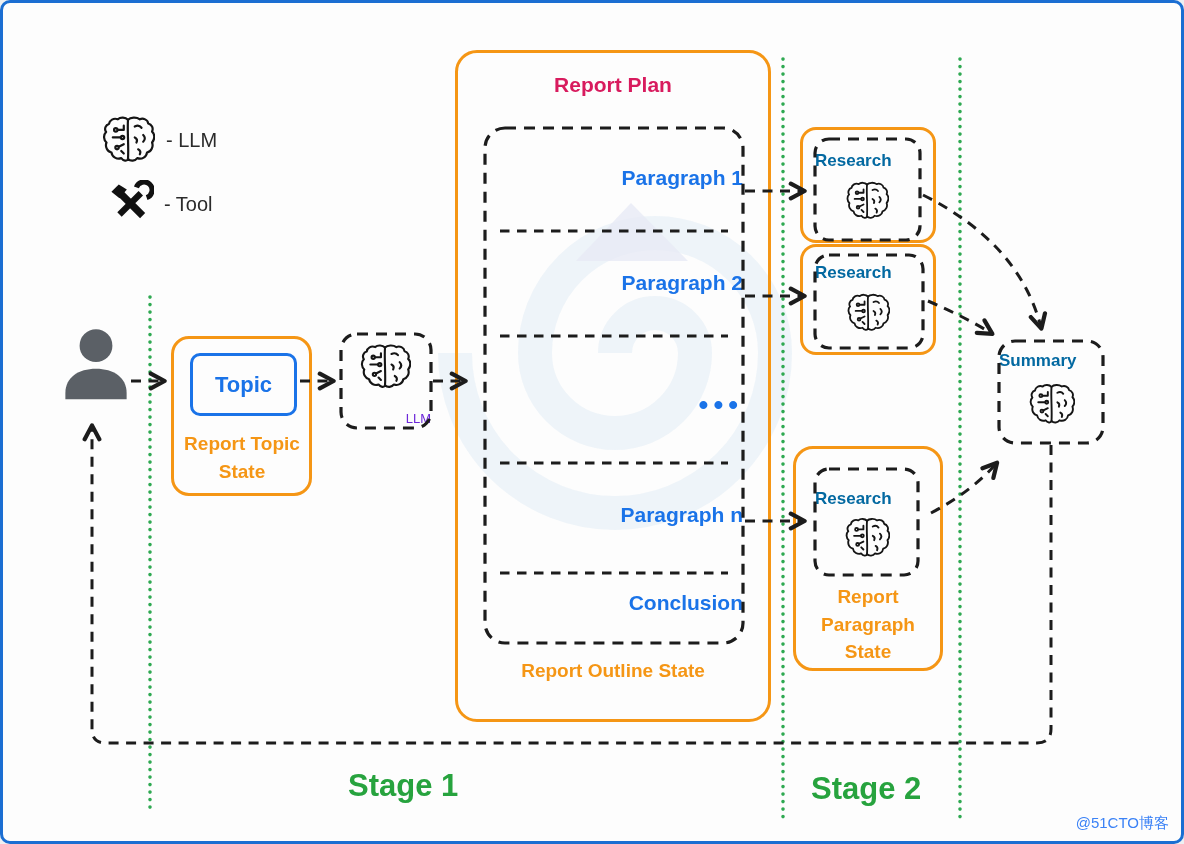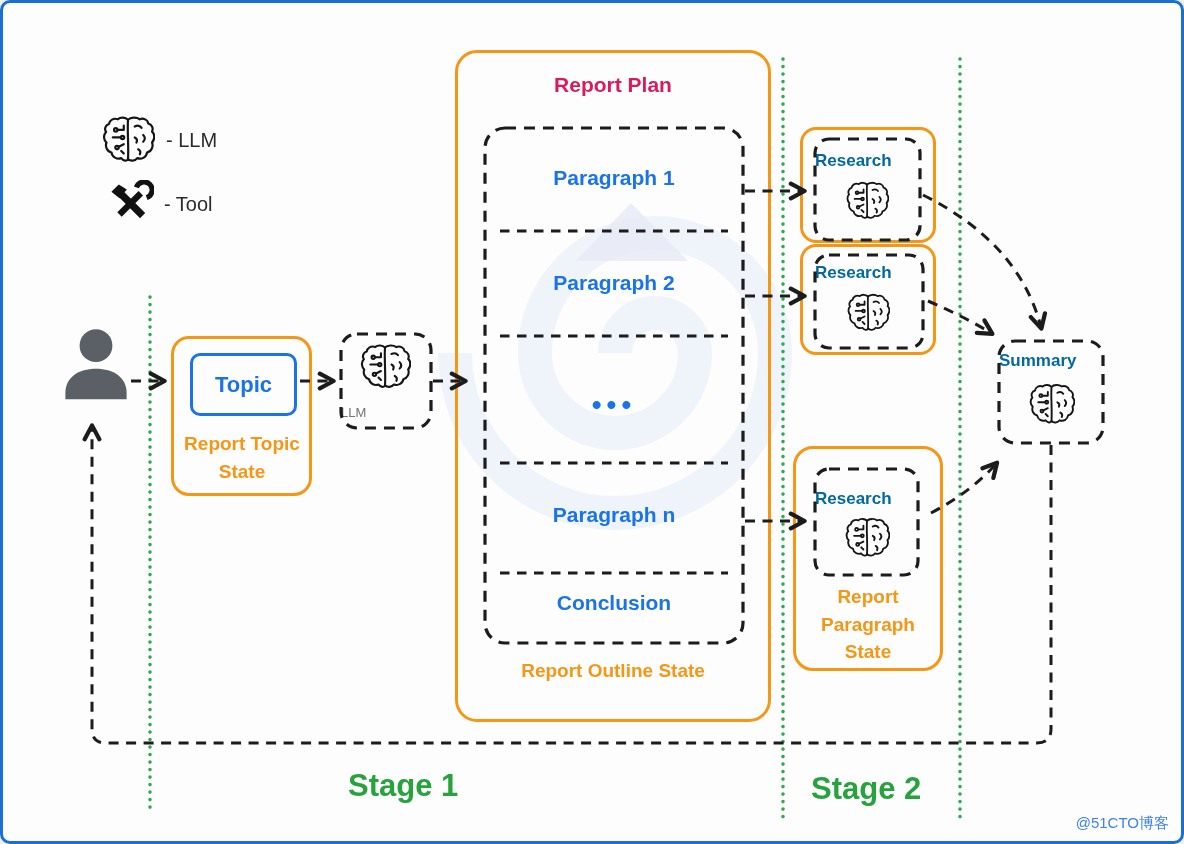--- a/index.html
+++ b/index.html
@@ -17,26 +17,26 @@
   #credit-wm{position:absolute;right:12px;bottom:8px;z-index:5;font-size:15px;color:#3b82f6;}
   
   .legend-label{font-size:20px;color:#2b2b2b;z-index:2;}
   
   .obox{border:3px solid #f59615;border-radius:18px;background:transparent;box-sizing:border-box;z-index:2;}
   .olabel{color:#f59615;font-weight:bold;text-align:center;font-size:19px;line-height:1.45;z-index:2;}
   
   #topic-box{border:3px solid #1a73e8;border-radius:10px;display:flex;align-items:center;justify-content:center;z-index:2;}
   #topic-box span{color:#1a73e8;font-size:22px;font-weight:bold;}
   
-  .plan-item{width:258px;text-align:center;color:#1a73e8;font-size:21px;font-weight:bold;z-index:2;}
+  .plan-item{width:258px;text-align:right;color:#1a73e8;font-size:21px;font-weight:bold;z-index:2;}
   #plan-title{width:316px;text-align:center;color:#d81b5e;font-size:21px;font-weight:bold;z-index:2;}
   .dots{font-size:28px;letter-spacing:5px;}
   
   .node-label{text-align:left;color:#0369a1;font-size:17px;font-weight:bold;z-index:2;}
-  .small-label{text-align:left;color:#737373;font-size:13px;z-index:2;}
+  .small-label{text-align:right;color:#6d28d9;font-size:13px;z-index:2;margin-top:6px;}
   .stage-label{color:#27a33e;font-size:31px;font-weight:bold;z-index:2;white-space:nowrap;}
   #overlay{position:absolute;left:0;top:0;z-index:3;pointer-events:none;}
   #icon-defs{position:absolute;width:0;height:0;overflow:hidden;}
   .icon{z-index:2;}
 </style>
 </head>
 <body>
 
 <svg id="icon-defs" xmlns="http://www.w3.org/2000/svg">
   <defs>

